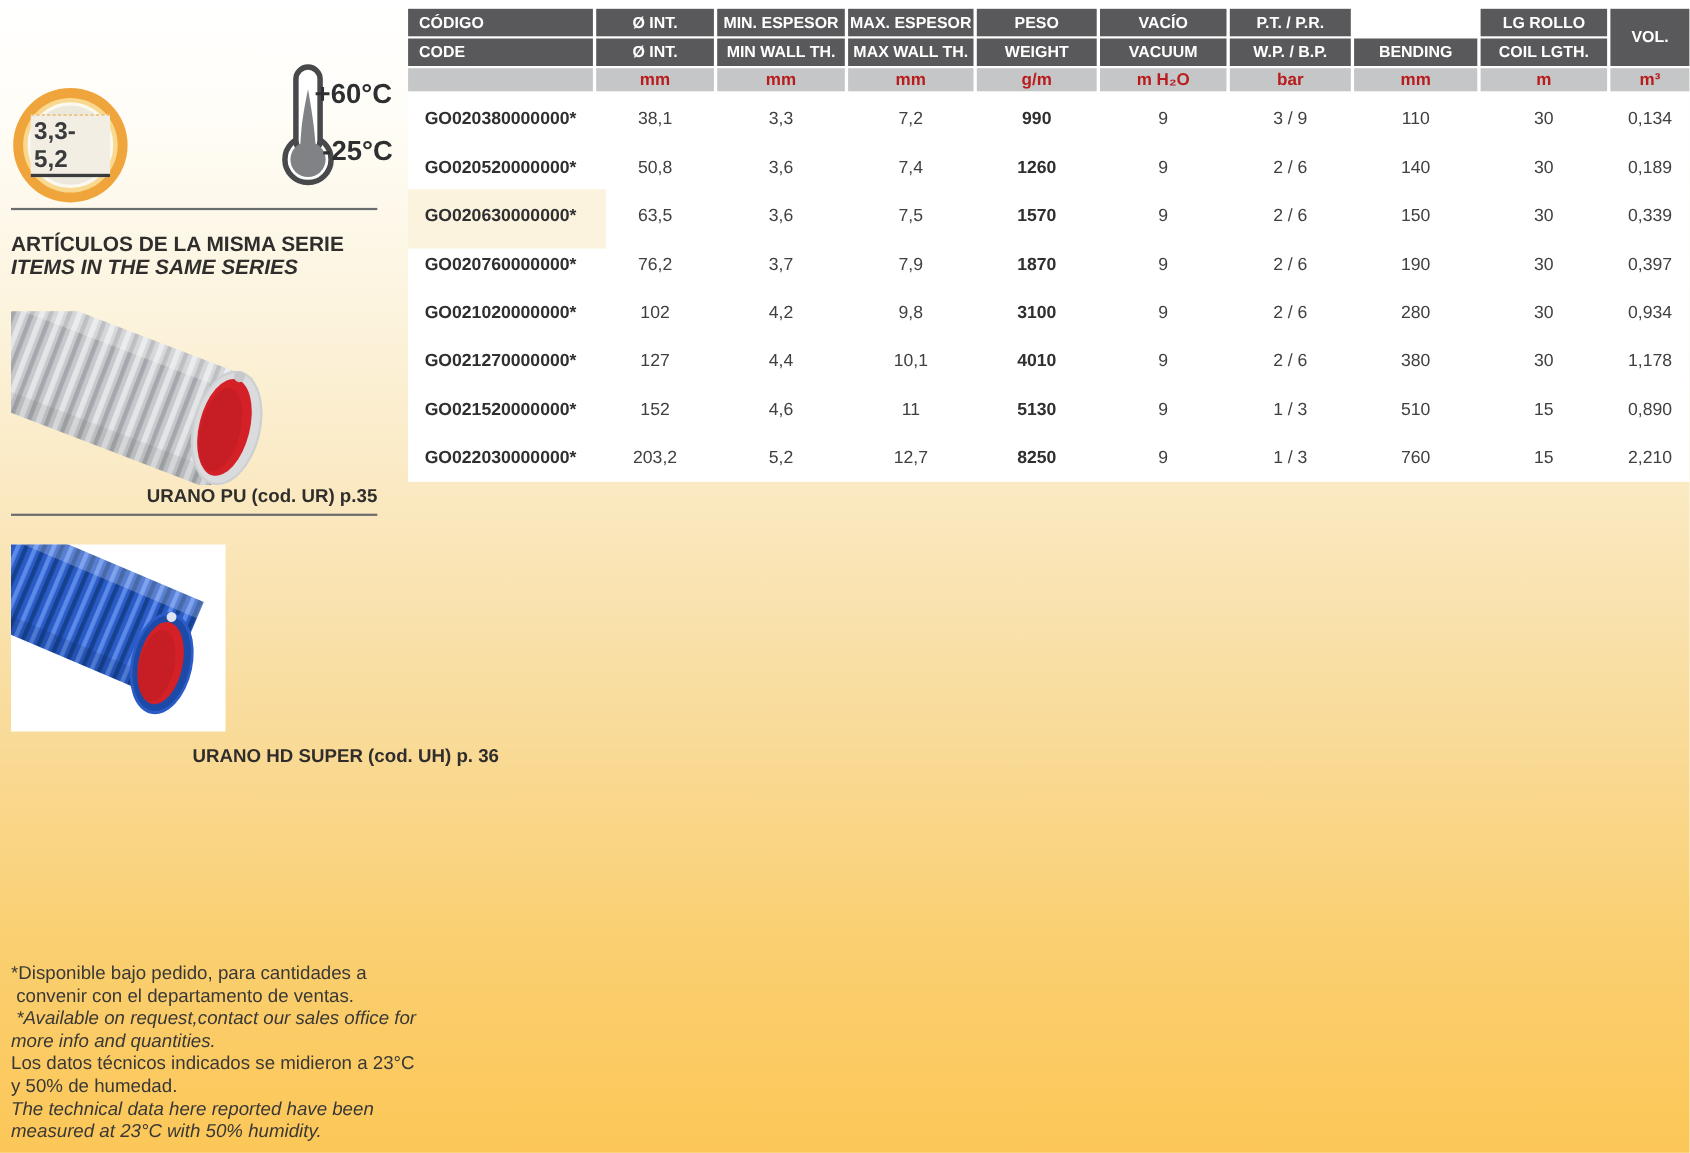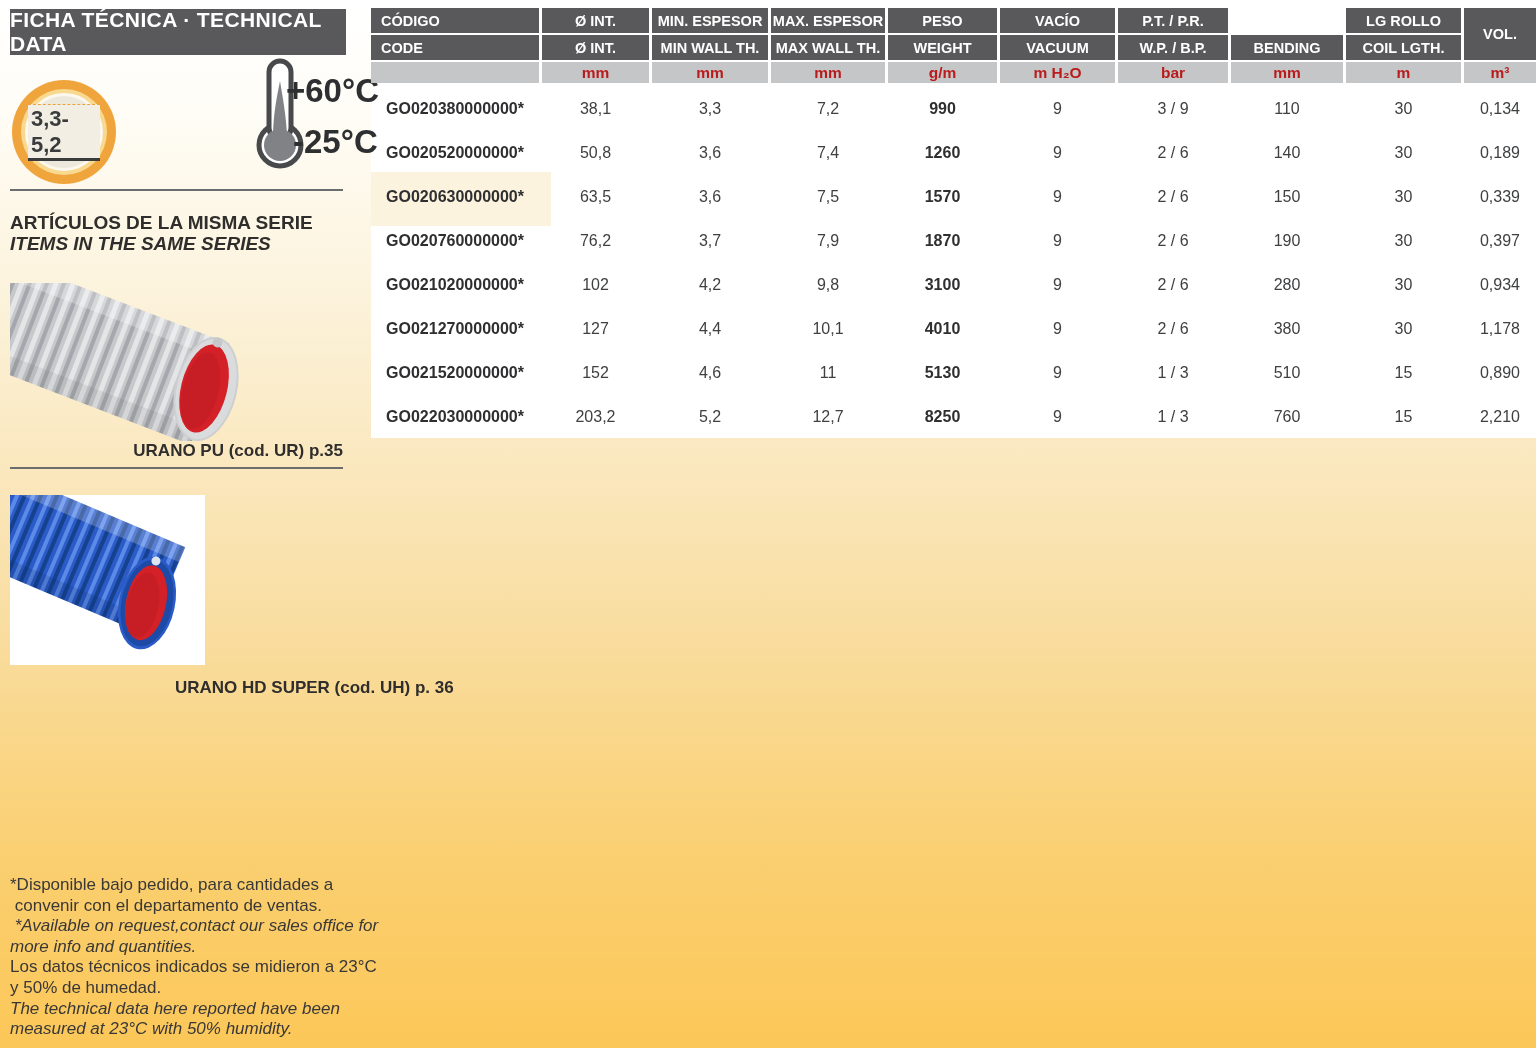--- a/index.html
+++ b/index.html
@@ -11,21 +11,21 @@
     display:flex;align-items:center;justify-content:center;}
   .title-bar span{color:#ffffff;font-weight:700;font-size:21px;letter-spacing:.4px;}
   .badge{position:absolute;left:12px;top:80px;width:104px;height:104px;border-radius:50%;
     background:#f0a53c;display:flex;align-items:center;justify-content:center;}
   .badge-ring2{width:86px;height:86px;border-radius:50%;background:#f8d98f;display:flex;align-items:center;justify-content:center;}
   .badge-ring3{width:72px;height:72px;border-radius:50%;background:#ede8dc;border:3px solid #fbf8f0;
     display:flex;align-items:center;justify-content:center;}
   .badge-label{font-weight:700;font-size:22px;color:#3a3b3d;border-bottom:3px solid #3a3b3d;
     border-top:1px dashed #e8a33d;padding:1px 3px 0 3px;background:#f2eee4;}
   .thermo{position:absolute;left:247px;top:57px;}
-  .temp{position:absolute;font-weight:700;font-size:33px;color:#2e2f31;}
+  .temp{position:absolute;font-weight:700;font-size:25px;color:#2e2f31;}
   .temp-max{left:286px;top:72px;}
   .temp-min{left:293px;top:123px;}
   .divider{position:absolute;left:10px;width:333px;height:2px;background:#6b6c6e;}
   .series-title{position:absolute;left:10px;top:212px;color:#2f2e2c;font-size:19px;font-weight:700;line-height:21px;}
   .series-title .en{font-style:italic;}
   .hose-gray{position:absolute;left:10px;top:283px;}
   .caption{position:absolute;font-weight:700;font-size:17px;color:#2f2e2c;}
   .caption-pu{left:10px;top:441px;width:333px;text-align:right;}
   .caption-hd{left:175px;top:678px;}
   .img-box{position:absolute;left:10px;top:495px;width:195px;height:170px;background:#ffffff;}
@@ -50,23 +50,20 @@
   .td.code,.td.weight{font-weight:700;color:#2f2f31;}
 </style>
 </head>
 <body>
 
 <div id="page">
 
   <div class="table-bg"></div>
   <div class="row3-tint"></div>
 
-  <div class="title-bar">
-    <span>FICHA TÉCNICA · TECHNICAL DATA</span>
-  </div>
 
   <div class="badge">
     <div class="badge-ring2">
       <div class="badge-ring3">
         <span class="badge-label">3,3-5,2</span>
       </div>
     </div>
   </div>
 
   <svg class="thermo" width="72" height="112" viewBox="0 0 72 112">

